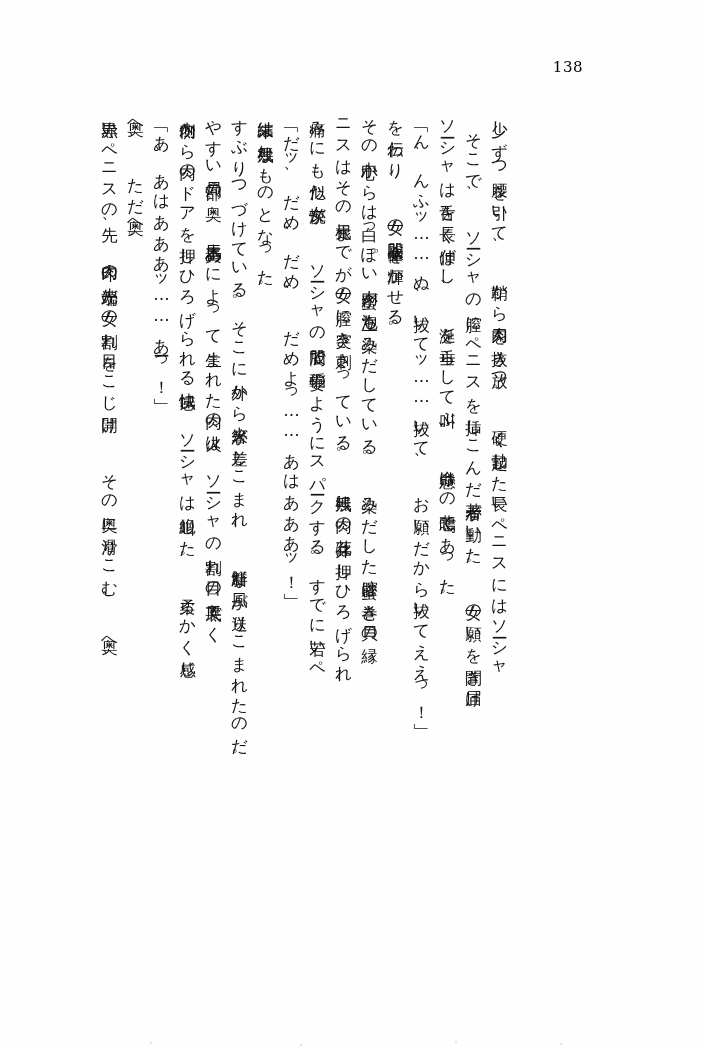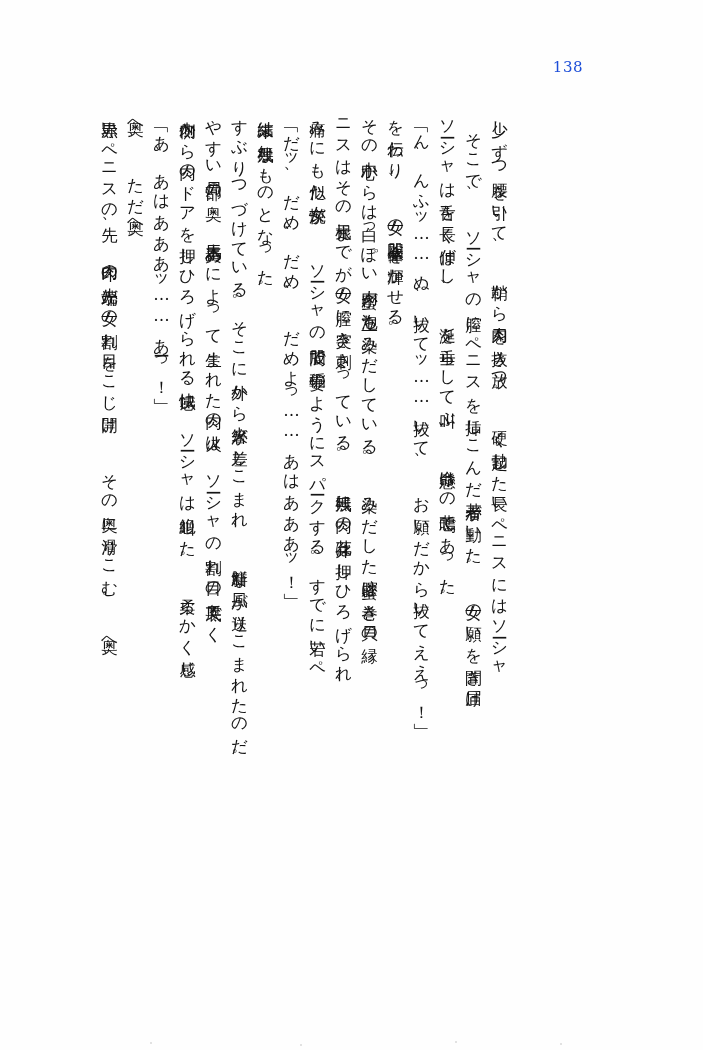--- a/index.html
+++ b/index.html
@@ -15,21 +15,21 @@
     overflow: hidden;
     font-family: "DejaVu Serif", "Liberation Serif", serif;
     color: #1a1a1a;
   }
   .page-number {
     position: absolute;
     top: 58px;
     right: 120px;
     font-size: 15px;
     font-family: "DejaVu Serif", "Liberation Serif", serif;
-    color: #1d4ed8;
+    color: #000000;
     letter-spacing: 0.5px;
   }
   
   .body-text {
     position: absolute;
     top: 108px;
     right: 52px;
     height: 880px;
     width: 560px;
     display: flex;

